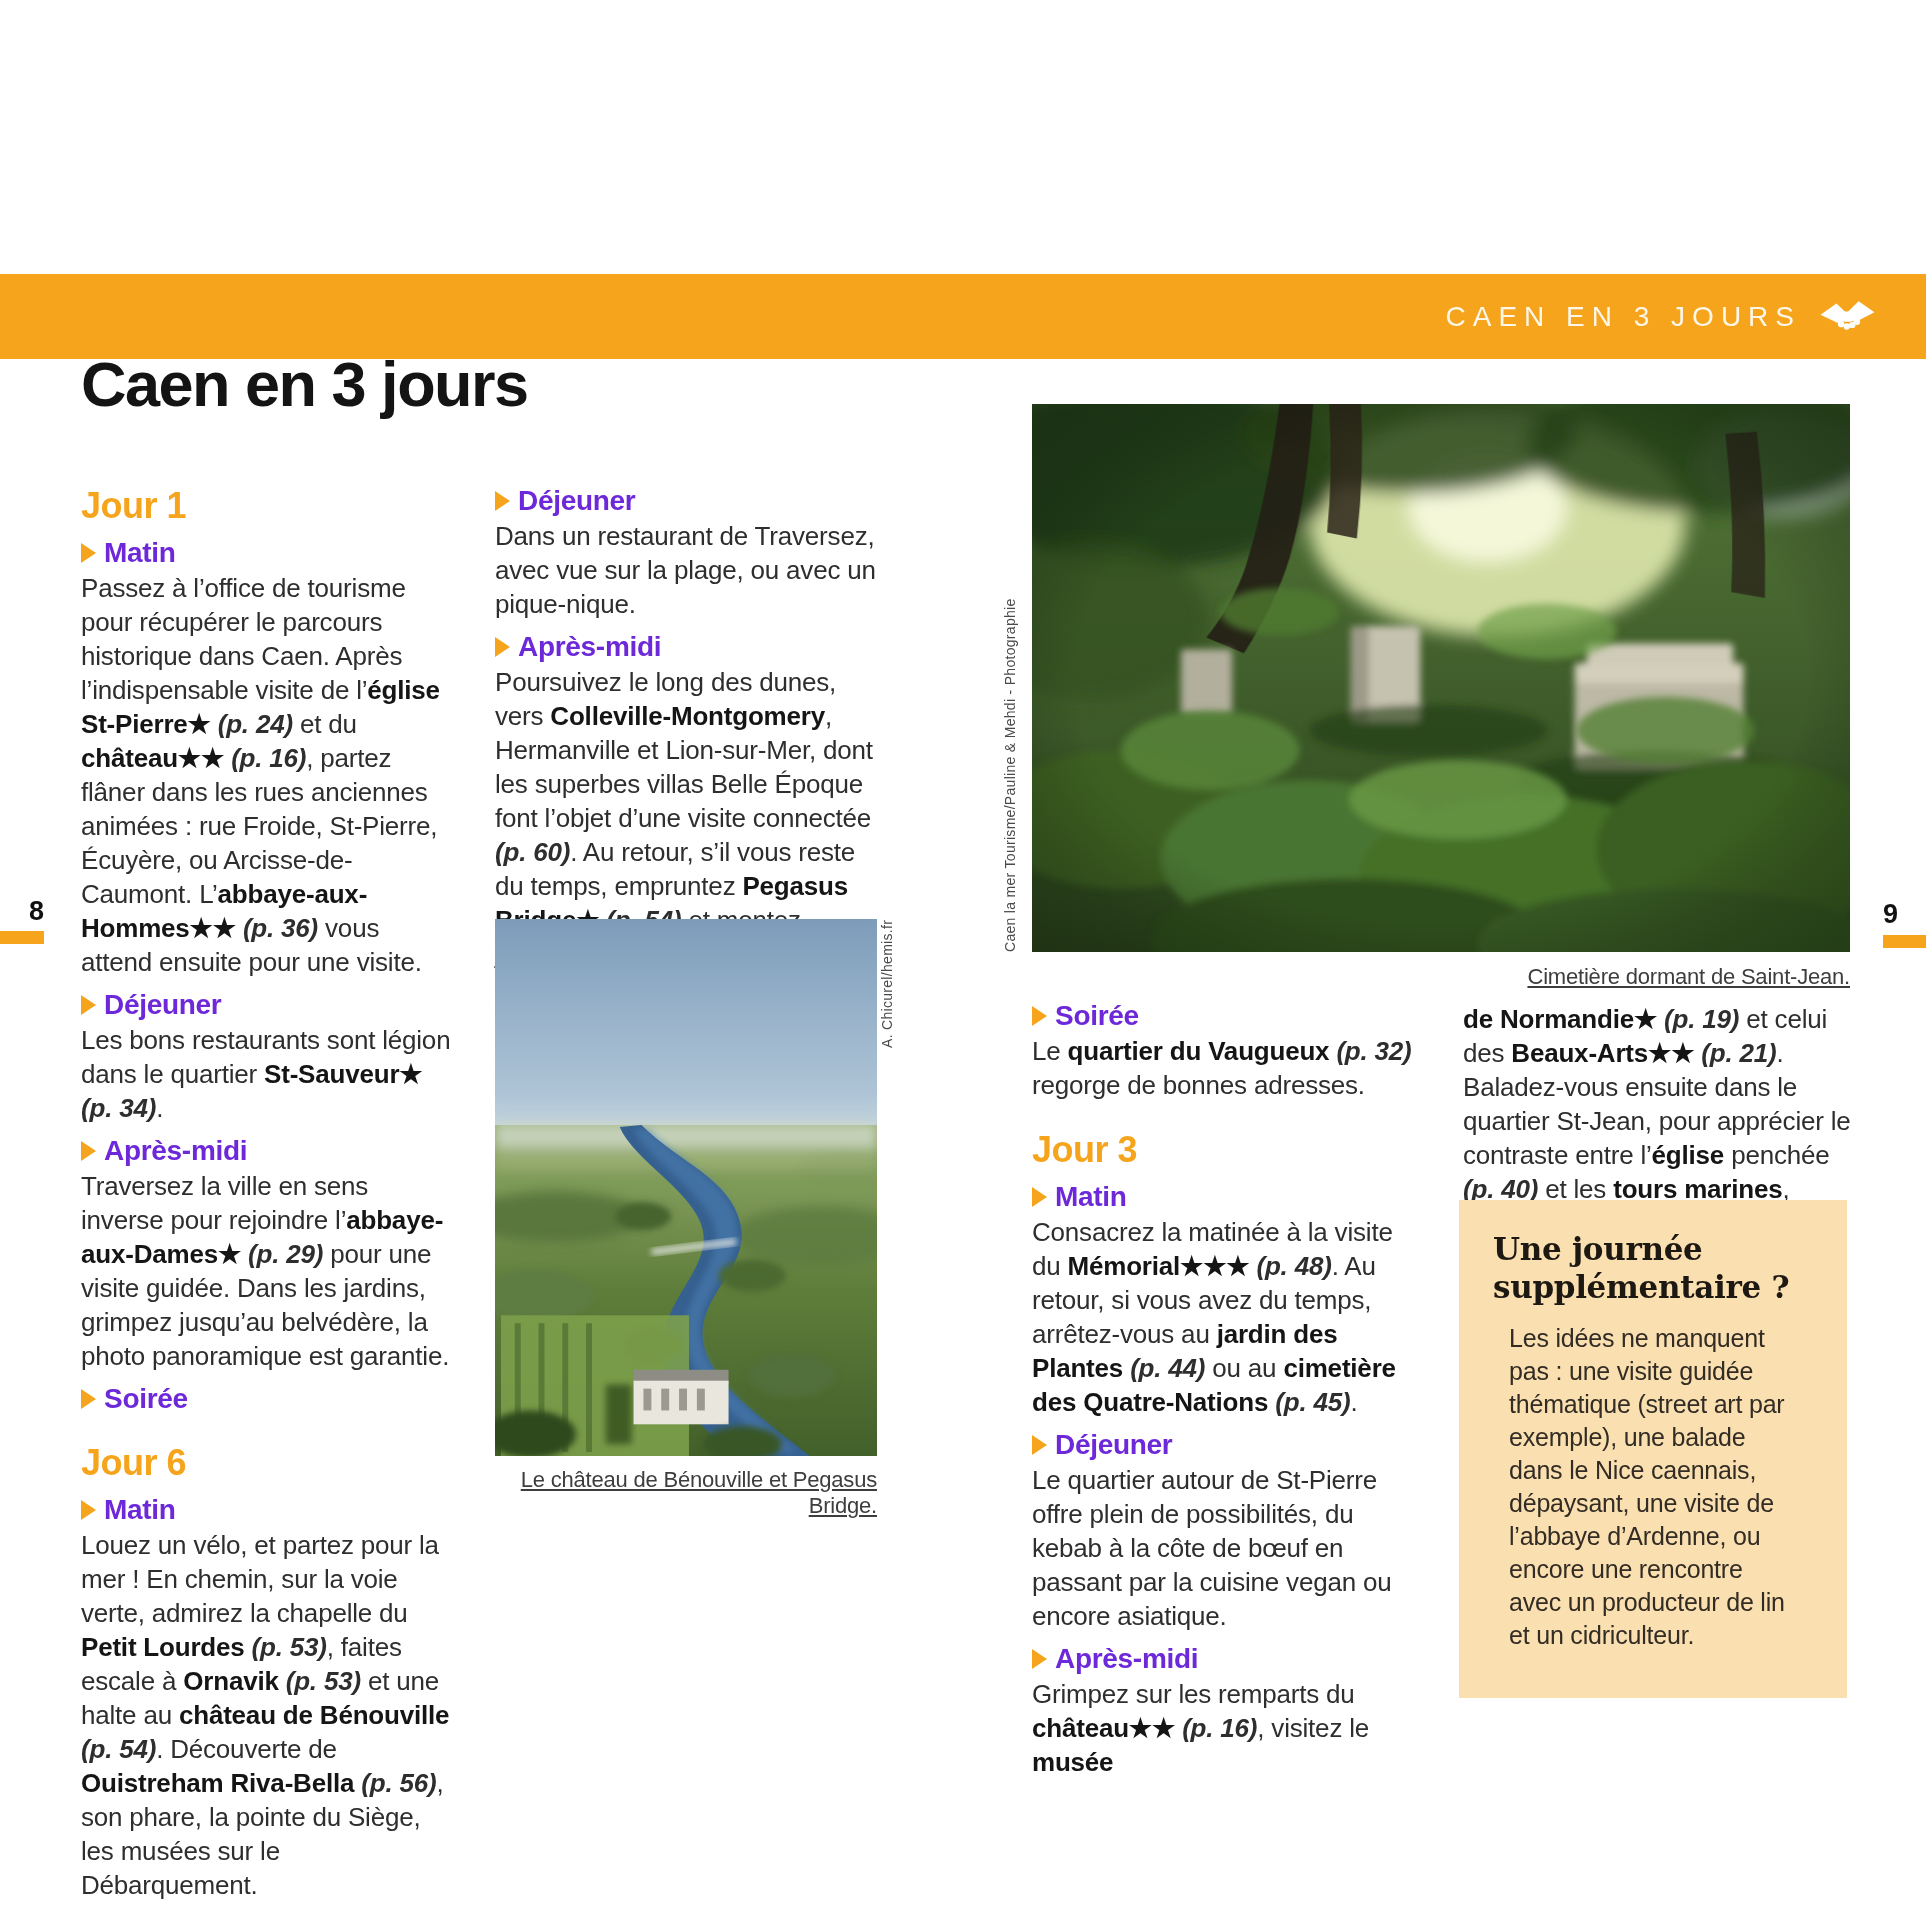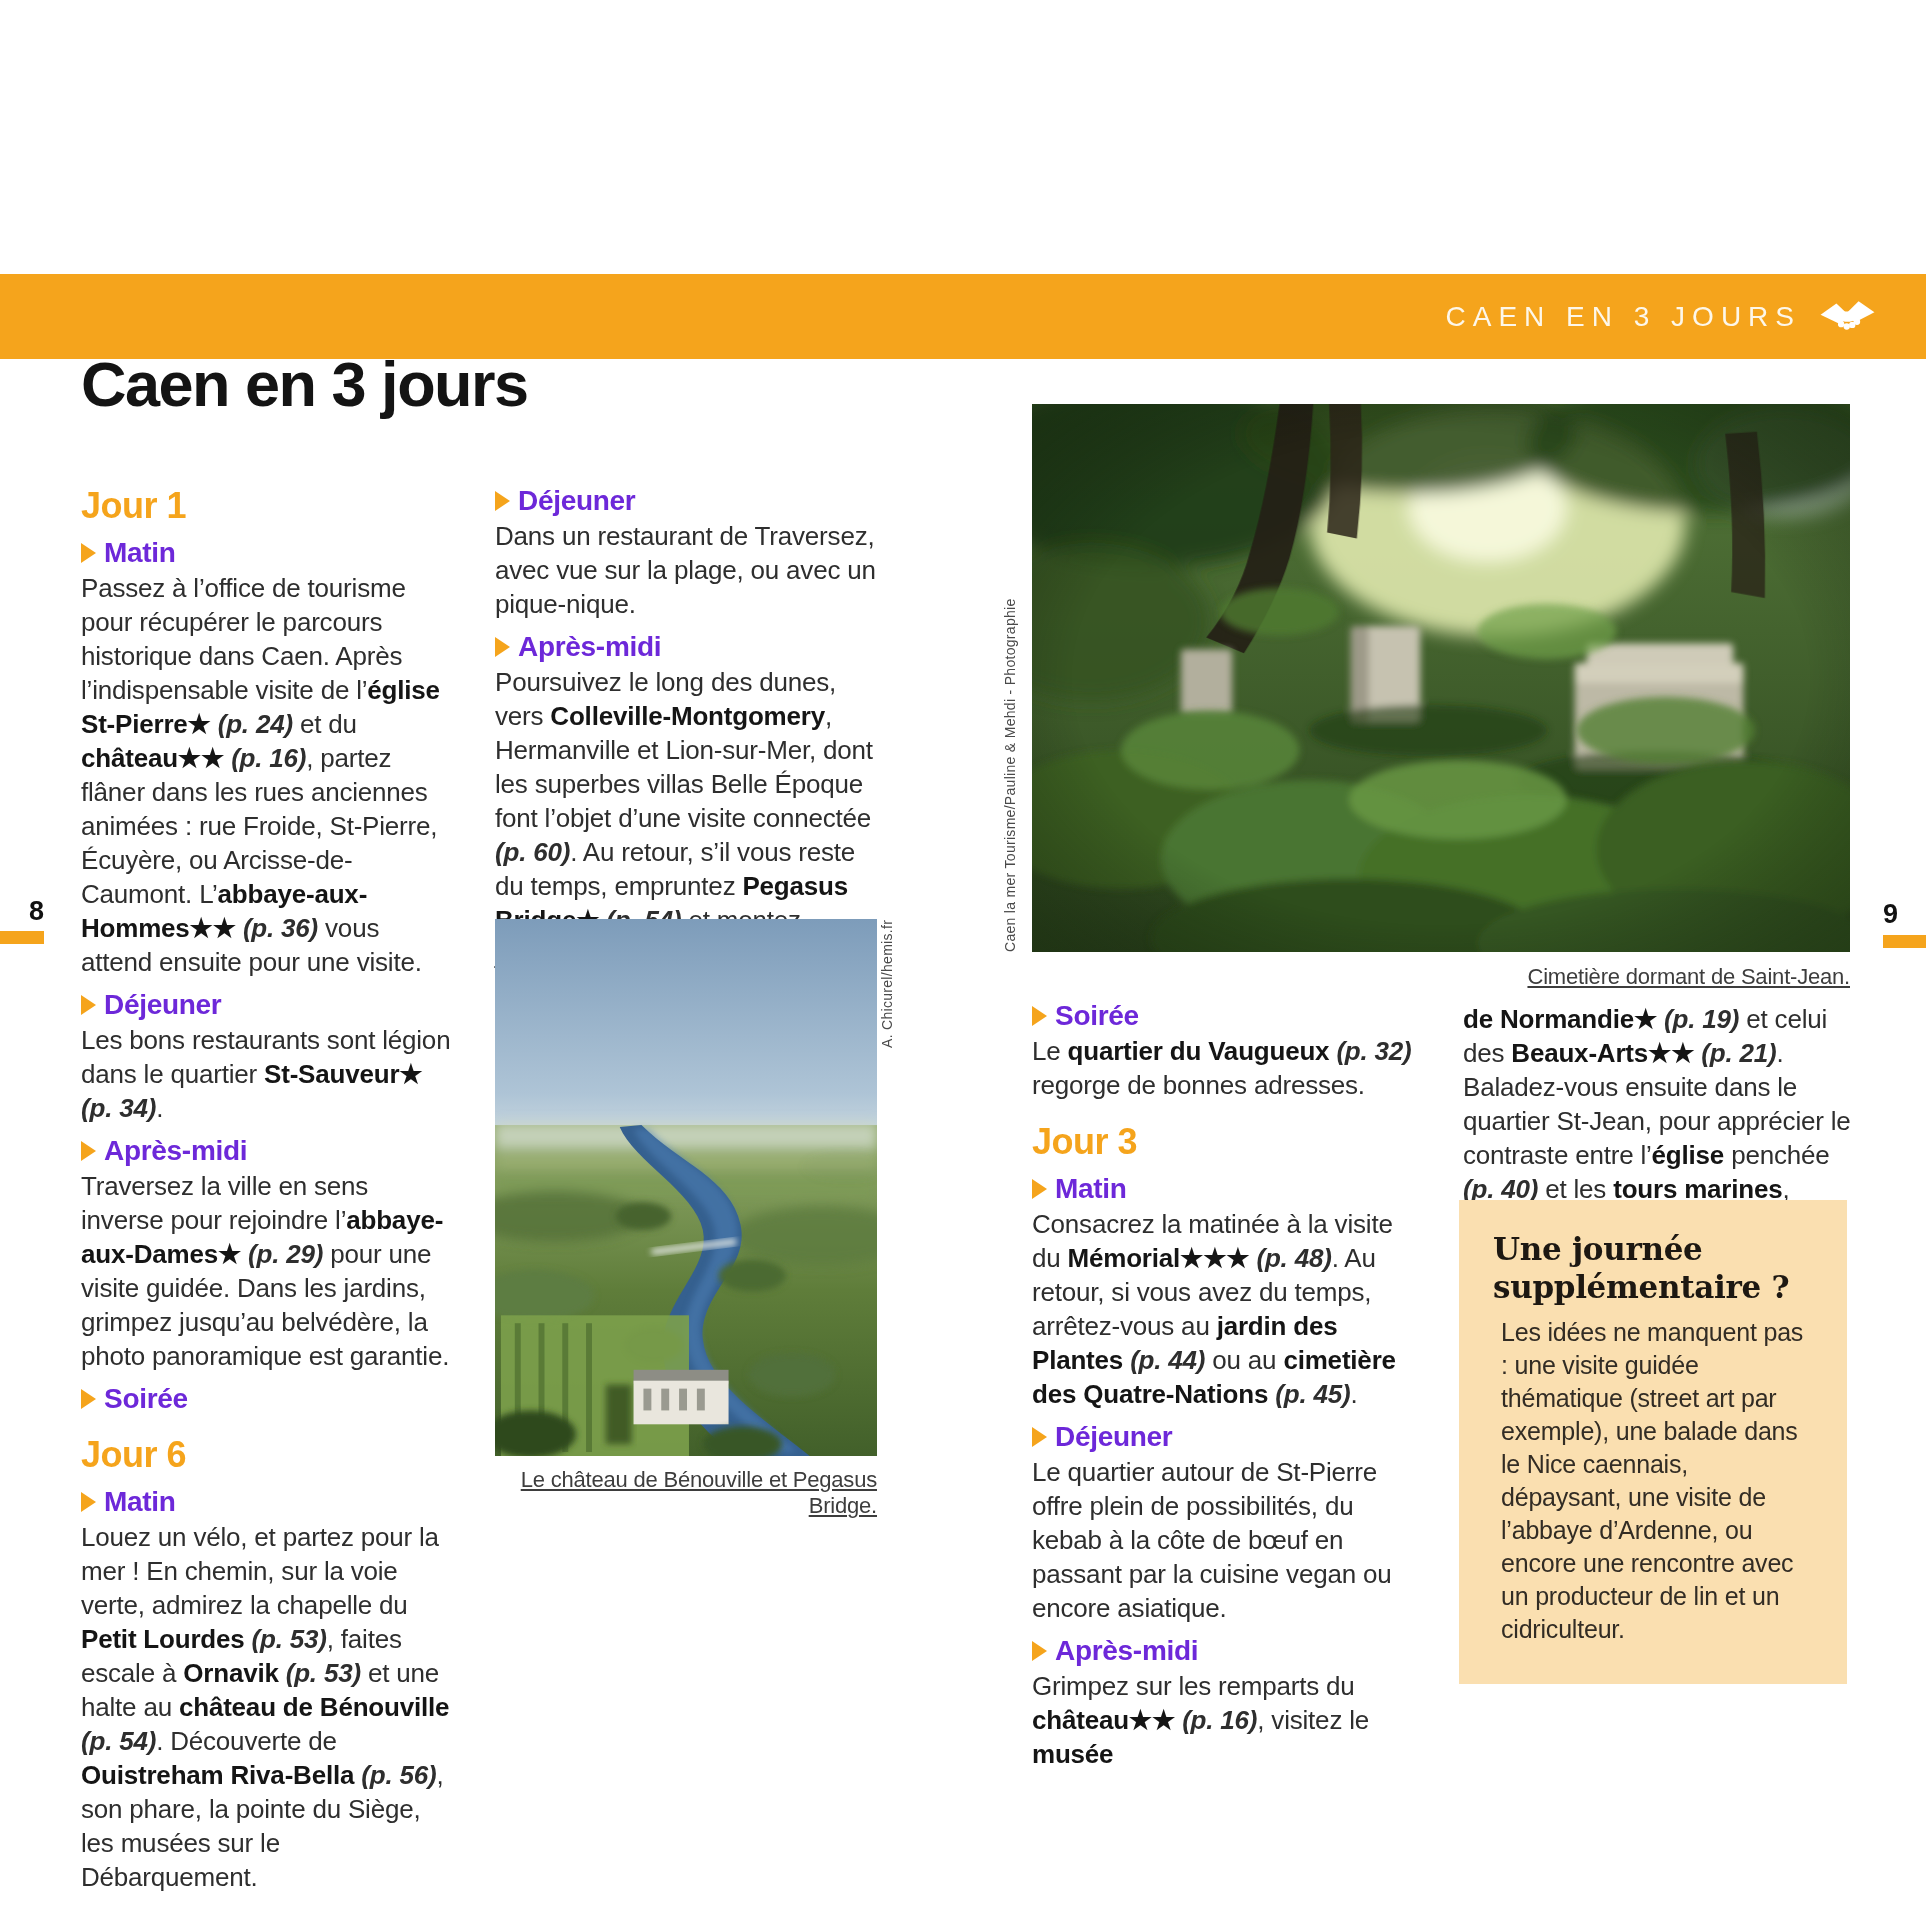--- a/index.html
+++ b/index.html
@@ -6,41 +6,41 @@
   body{width:1927px;height:1927px;position:relative;font-family:"Liberation Sans",sans-serif;color:#2b2b2b;overflow:hidden;}
   
   .band{position:absolute;left:0;top:274px;width:1927px;height:85px;background:var(--accent);}
   .band-inner{position:absolute;right:51px;top:0;height:85px;display:flex;align-items:center;gap:18px;}
   .band-label{color:#fdf7ea;font-size:28px;letter-spacing:7px;font-weight:500;}
   
   .title{position:absolute;left:81px;top:309px;font-size:63px;font-weight:700;letter-spacing:-1.5px;color:#141414;line-height:1.05;}
   
   .col{position:absolute;}
   .day{color:var(--accent);font-size:36px;font-weight:700;letter-spacing:-0.5px;margin:0 0 10px 0;}
-  .day.mt{margin-top:19px;}
+  .day.mt{margin-top:27px;}
   .sec{margin:0 0 6px 0;}
   .sec-h{display:flex;align-items:center;margin:8px 0 2px 0;}
   .tri{width:0;height:0;border-left:15px solid var(--accent);border-top:10px solid transparent;border-bottom:10px solid transparent;margin-right:8px;flex:0 0 auto;}
   .sec-title{font-size:28px;font-weight:700;color:#6d28d9;letter-spacing:-0.3px;}
   p.body{margin:2px 0 10px 0;font-size:26px;line-height:34px;color:#2e2e2e;letter-spacing:-0.2px;}
   p.body .b{font-weight:700;color:#151515;}
   p.body .i{font-style:italic;font-weight:bold;}
   
   .photo{position:absolute;overflow:hidden;background:#6c8a4a;}
   .photo svg{display:block;width:100%;height:100%;}
   .caption{position:absolute;font-size:22px;color:#3d3d3d;text-align:right;letter-spacing:-0.2px;text-decoration:underline;}
   .vcredit{position:absolute;}
   .vcredit span{display:block;transform-origin:top left;font-size:14px;color:#4a4a4a;letter-spacing:0.3px;white-space:nowrap;}
   
   .pnum{position:absolute;font-size:27px;font-weight:700;color:#111;}
   .pbar{position:absolute;height:13px;background:var(--accent);}
   
   .box{position:absolute;background:var(--box_bg);padding:30px 30px 30px 34px;box-sizing:border-box;}
   .box h3{margin:0 0 10px 0;font-family:"DejaVu Serif","Liberation Serif",serif;font-size:31px;line-height:38px;color:#1d1812;letter-spacing:-0.3px;}
-  .box p{margin:8px;font-size:25px;line-height:33px;color:#322c24;letter-spacing:-0.2px;}
+  .box p{margin:16px;font-size:25px;line-height:33px;color:#322c24;letter-spacing:-0.2px;}
 </style>
 </head>
 <body>
 
 <div class="band">
   <div class="band-inner">
     <span class="band-label">CAEN EN 3 JOURS</span>
     <svg width="57" height="42" viewBox="0 0 72 50" aria-hidden="true">
       <g fill="#ffffff">
         <path d="M2 22 L22 8 L38 23 L27 34 Z"></path>

